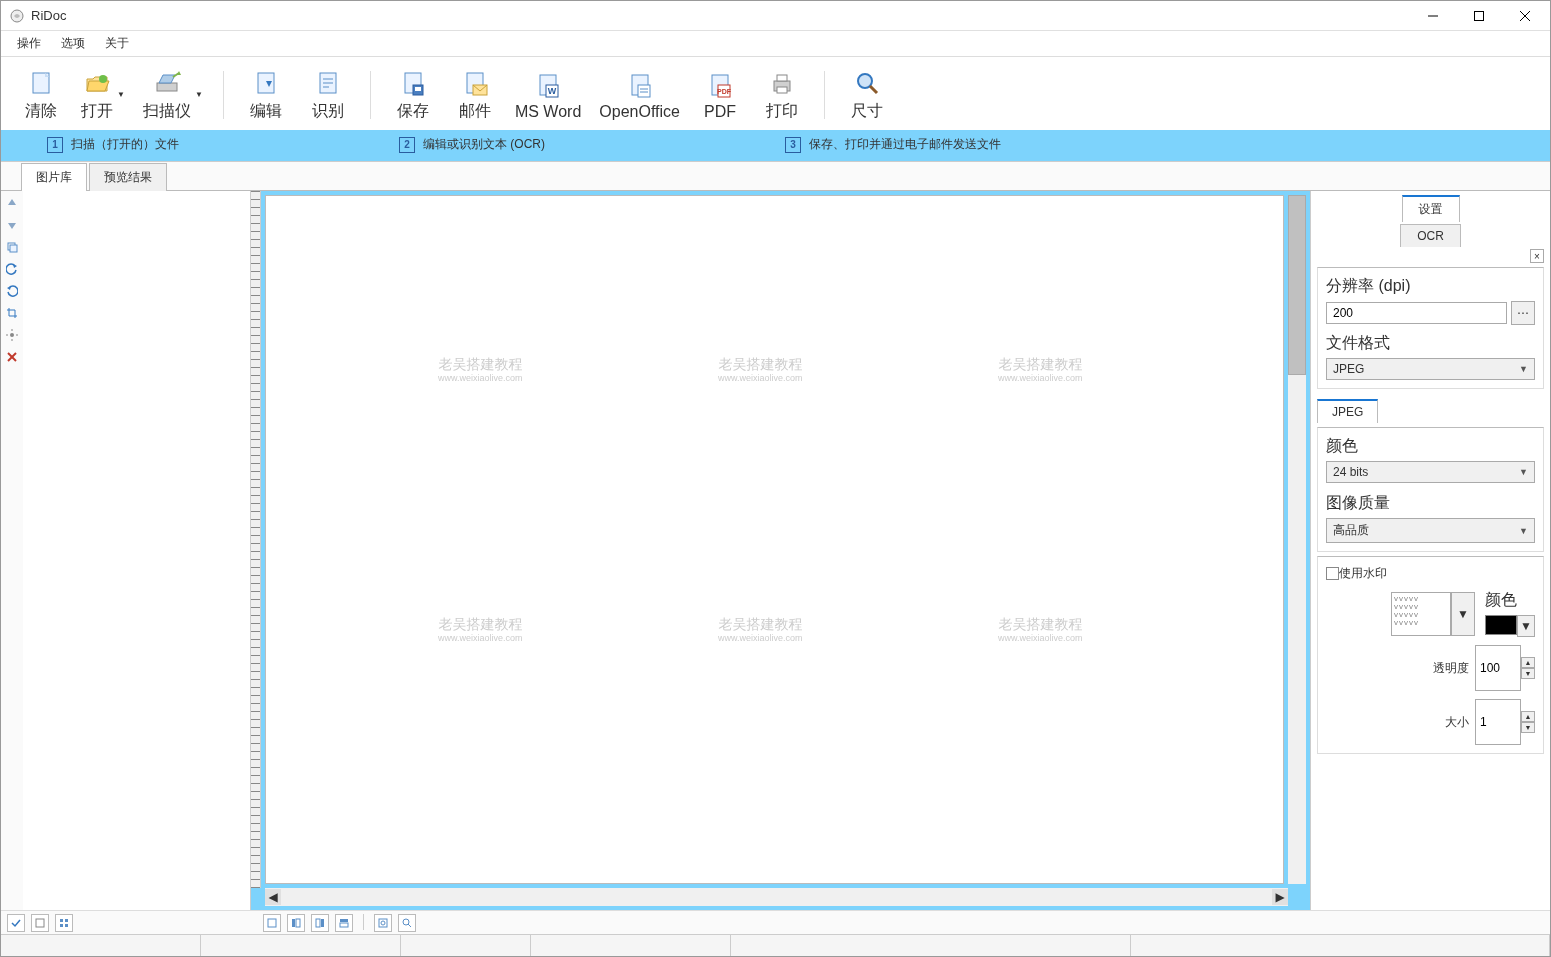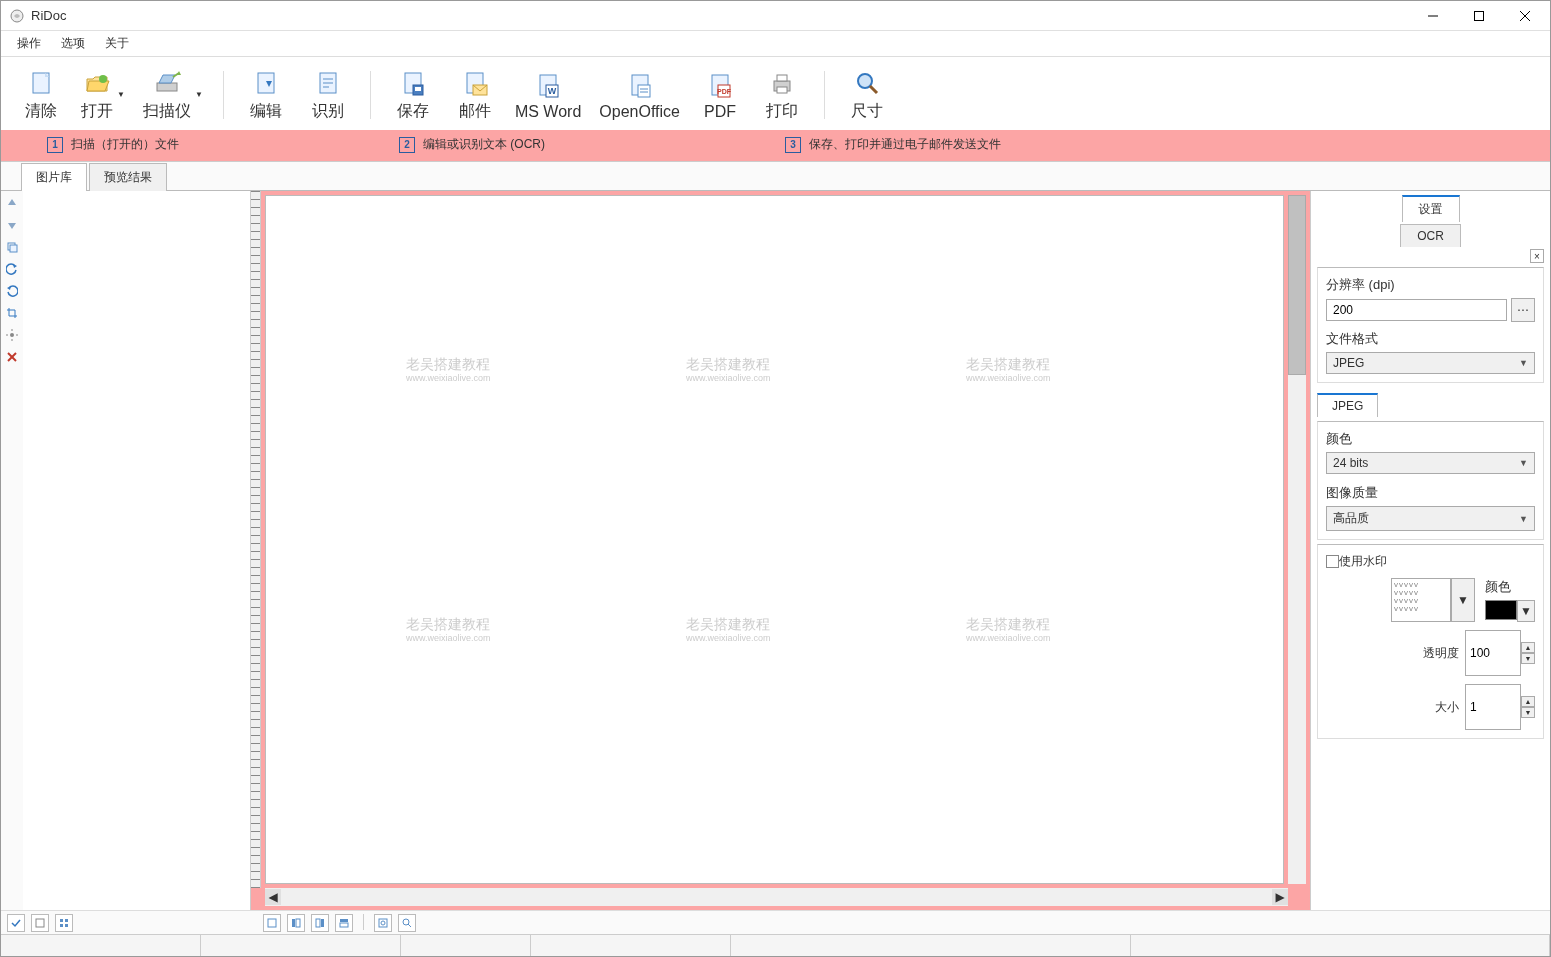--- a/index.html
+++ b/index.html
@@ -1,17 +1,17 @@
 <!DOCTYPE html>
 <html><head>
 <meta charset="utf-8">
 <style>
 * { box-sizing: border-box; margin: 0; padding: 0; }
 body { font-family: "Microsoft YaHei", "Segoe UI", sans-serif; font-size: 12px; background: #fff; color: #333; overflow: hidden; }
-.window { width: 1551px; height: 957px; display: flex; flex-direction: column; border: 1px solid #999; background: #fca5a5; }
+.window { width: 1551px; height: 957px; display: flex; flex-direction: column; border: 1px solid #999; background: #7dd3fc; }
 
 
 .titlebar { height: 30px; display: flex; align-items: center; padding: 0 2px 0 8px; background: #fff; border-bottom: 1px solid #e0e0e0; }
 .titlebar .app-icon { width: 16px; height: 16px; margin-right: 6px; display: inline-flex; align-items: center; justify-content: center; }
 .titlebar .title { flex: 1; font-size: 13px; }
 .win-btns { display: flex; height: 100%; }
 .win-btn { width: 46px; height: 30px; display: flex; align-items: center; justify-content: center; cursor: default; }
 
 
 .menubar { height: 26px; display: flex; align-items: center; padding: 0 6px; background: #fff; border-bottom: 1px solid #ddd; }
@@ -56,51 +56,51 @@
 .scroll-h .track { flex: 1; background: #f0f0f0; height: 100%; }
 
 
 .right-panel { width: 240px; border-left: 1px solid #ccc; padding: 4px 6px; background: #fff; display: flex; flex-direction: column; gap: 4px; overflow-y: auto; }
 .rp-tabs { display: flex; align-items: center; gap: 2px; flex-direction: column; }
 .rp-tab { padding: 4px 16px; border: 1px solid #bbb; border-bottom: none; background: #fff; cursor: default; font-size: 12px; }
 .rp-tab.active { border-top: 2px solid #1976d2; }
 .rp-tab.inactive { background: #f0f0f0; }
 .rp-close { margin-left: auto; border: 1px solid #aaa; width: 14px; height: 14px; display: flex; align-items: center; justify-content: center; font-size: 10px; cursor: default; }
 .rp-group { border: 1px solid #ddd; border-top: 1px solid #bbb; padding: 8px; }
-.rp-label { font-size: 13px; margin-bottom: 4px; display: block; }
+.rp-label { font-size: 16px; margin-bottom: 4px; display: block; }
 .rp-row { display: flex; align-items: center; gap: 4px; margin-bottom: 8px; }
 .rp-input { flex: 1; border: 1px solid #aaa; padding: 3px 6px; font-size: 12px; background: #fff; }
 .rp-btn-small { width: 24px; height: 24px; border: 1px solid #aaa; background: #f0f0f0; display: flex; align-items: center; justify-content: center; cursor: default; }
 .rp-select { width: 100%; border: 1px solid #aaa; padding: 3px 6px; font-size: 12px; background: #f0f0f0; display: flex; justify-content: space-between; align-items: center; cursor: default; }
 .rp-select .chev { font-size: 9px; color: #555; }
 .sub-tab-wrap { margin-top: 6px; }
 .sub-tab { display: inline-block; padding: 4px 14px; border: 1px solid #bbb; border-bottom: none; border-top: 2px solid #1976d2; background: #fff; font-size: 12px; }
 .checkbox-row { display: flex; align-items: center; margin-bottom: 8px; }
 .checkbox { width: 13px; height: 13px; border: 1px solid #888; }
 .pattern-box { width: 60px; height: 44px; border: 1px solid #aaa; font-size: 8px; letter-spacing: 1px; line-height: 8px; padding: 2px; overflow: hidden; color: #888; }
 .color-box { width: 32px; height: 20px; background: #000; border: 1px solid #888; }
 .param-row { display: flex; align-items: center; justify-content: flex-end; gap: 6px; margin-top: 8px; }
 .spinner { display: flex; align-items: center; }
-.spinner input { width: 56px; border: 1px solid #aaa; padding: 15px 4px; font-size: 12px; text-align: left; }
+.spinner input { width: 46px; border: 1px solid #aaa; padding: 15px 4px; font-size: 12px; text-align: left; }
 .spinner .spins { display: flex; flex-direction: column; }
 .spinner .sp { width: 14px; height: 11px; border: 1px solid #aaa; background: #f0f0f0; font-size: 7px; display: flex; align-items: center; justify-content: center; cursor: default; }
 
 
 .bottom-toolbar { height: 24px; display: flex; align-items: center; padding: 0 6px; gap: 6px; border-top: 1px solid #ddd; background: #fafafa; }
 .bt-left { width: 250px; display: flex; gap: 6px; }
 .bt-center { display: flex; gap: 6px; }
 .bt-btn { width: 18px; height: 18px; border: 1px solid #bbb; background: #fff; display: flex; align-items: center; justify-content: center; cursor: default; }
 .bt-sep { width: 1px; height: 16px; background: #ccc; margin: 0 4px; }
 
 .statusbar { height: 22px; border-top: 1px solid #ccc; display: flex; background: #f5f5f5; }
 .status-cell { border-right: 1px solid #ccc; height: 100%; }
 .status-cell:nth-child(1){width:200px;} .status-cell:nth-child(2){width:200px;} .status-cell:nth-child(3){width:130px;} .status-cell:nth-child(4){width:200px;} .status-cell:nth-child(5){width:400px;} .status-cell:nth-child(6){flex:1;}
 
 
-.watermark { position: absolute; font-size: 14px; color: #ccc; pointer-events: none; text-align: left; line-height: 1.2; }
+.watermark { position: absolute; font-size: 14px; color: #ccc; pointer-events: none; text-align: right; line-height: 1.2; margin-left: 32px; }
 .watermark .wm-sub { font-size: 9px; display: block; }
 
 svg { display: block; }
 </style>
 </head>
 <body>
 
 <div class="window">
 
   <div class="titlebar">

